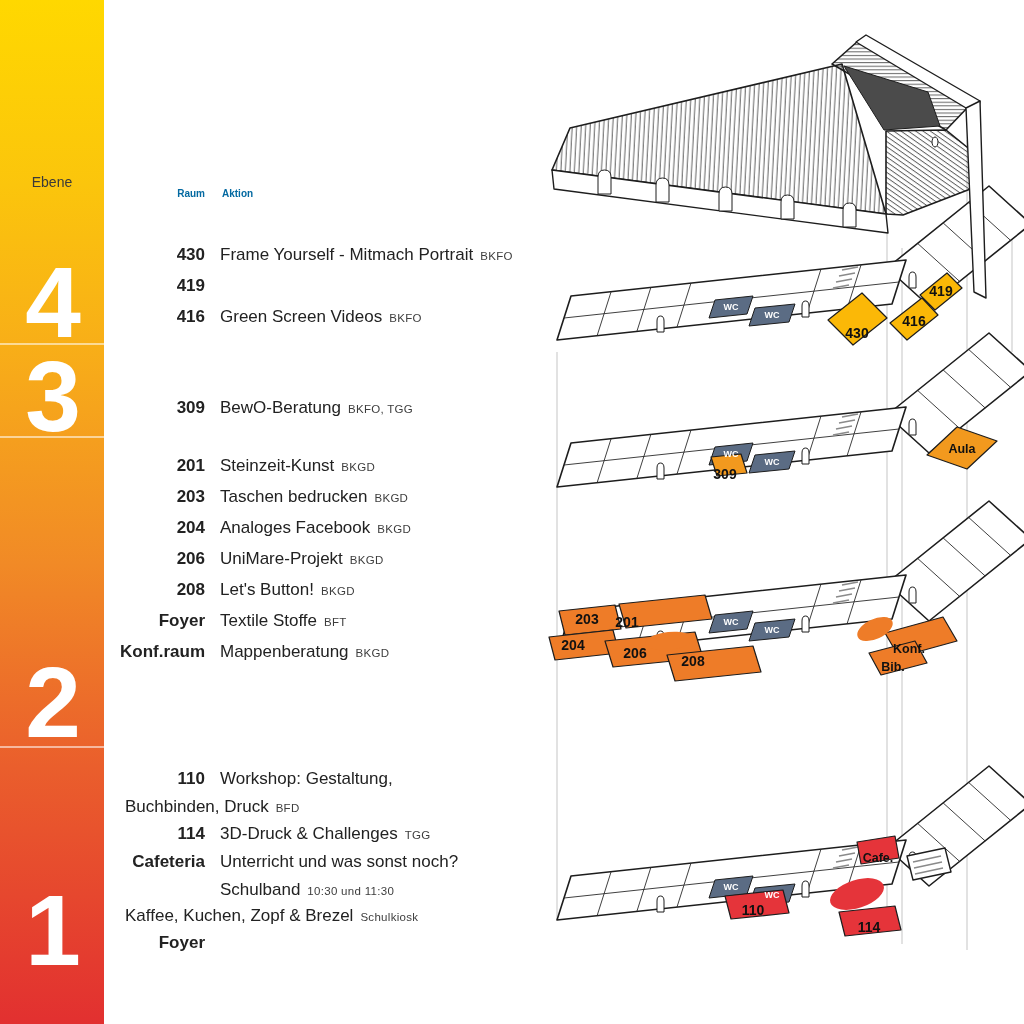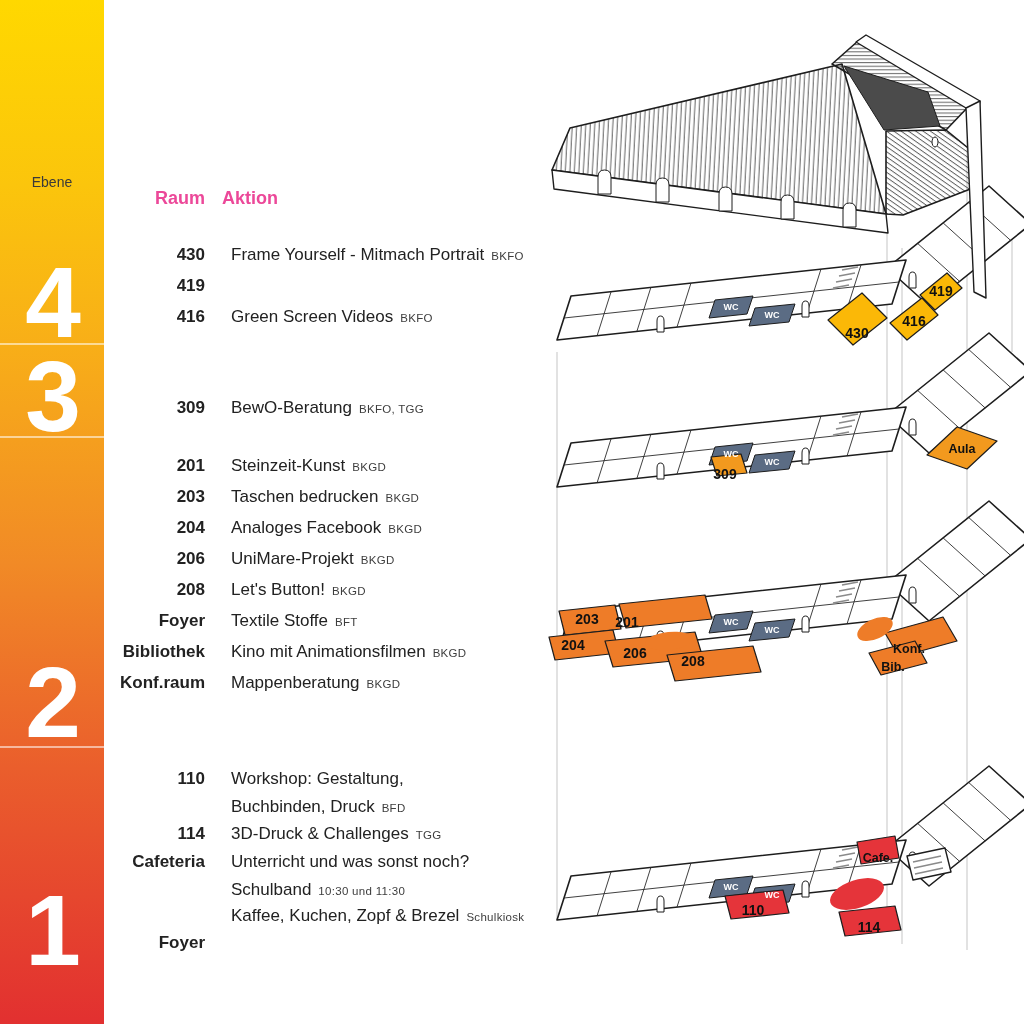--- a/index.html
+++ b/index.html
@@ -17,32 +17,32 @@
   .divider{position:absolute;left:0;width:104px;height:2px;background:rgba(255,255,255,.55);}
   .lvlnum{
     position:absolute;left:0;width:104px;text-align:center;
     font-size:100px;font-weight:bold;color:#ffffff;line-height:1;letter-spacing:-2px;
   }
   .ebene-label{
     position:absolute;left:0;top:174px;width:104px;text-align:center;
     font-size:14px;font-weight:400;color:#3a3a3a;
   }
   
-  .colhead{position:absolute;top:188px;font-size:18px;font-weight:600;color:#ec4899;}
+  .colhead{position:absolute;top:188px;font-size:10px;font-weight:600;color:#0369a1;}
   .colhead.raum{left:110px;width:95px;text-align:right;}
   .colhead.aktion{left:222px;}
   .lvlblock{position:absolute;left:110px;width:440px;}
   .trow{display:flex;height:31px;line-height:31px;white-space:nowrap;}
-  .trow.h25{height:25px;line-height:25px;}
+  .trow.h25{height:25px;line-height:25px;flex-direction:column;}
   .trow.h27{height:27px;line-height:27px;}
   .trow.h28{height:28px;line-height:28px;}
   .trow.h29{height:29px;line-height:29px;}
   .trow.h30{height:30px;line-height:30px;}
   .room{flex:none;width:95px;text-align:right;font-weight:bold;font-size:17px;color:#222222;}
-  .action{margin-left:26px;font-size:17px;color:#222222;}
+  .action{margin-left:15px;font-size:17px;color:#222222;}
   .tag{font-size:11.5px;color:#3d3d3d;margin-left:7px;letter-spacing:.3px;}
   
   svg.building{position:absolute;left:0;top:0;}
   .oline{fill:#ffffff;stroke:#1d1d1d;stroke-width:1.6;stroke-linejoin:round;}
   .iline{stroke:#2a2a2a;stroke-width:.9;fill:none;}
   .wcbox{fill:#5B6C84;stroke:#1d1d1d;stroke-width:1;}
   .room-f4{fill:#FBB807;stroke:#1d1d1d;stroke-width:1.2;stroke-linejoin:round;}
   .room-f3{fill:#F2991E;stroke:#1d1d1d;stroke-width:1.2;stroke-linejoin:round;}
   .room-f2{fill:#EE7C28;stroke:#1d1d1d;stroke-width:1.2;stroke-linejoin:round;}
   .room-f1{fill:#E5343A;stroke:#1d1d1d;stroke-width:1.2;stroke-linejoin:round;}
@@ -115,24 +115,20 @@
     <span class="room">206</span>
     <span class="action"><span>UniMare-Projekt</span><span class="tag">BKGD</span></span>
   </div>
   <div class="trow">
     <span class="room">208</span>
     <span class="action"><span>Let's Button!</span><span class="tag">BKGD</span></span>
   </div>
   <div class="trow">
     <span class="room">Foyer</span>
     <span class="action"><span>Textile Stoffe</span><span class="tag">BFT</span></span>
-  </div>
-  <div class="trow">
-    <span class="room">Bibliothek</span>
-    <span class="action"><span>Kino mit Animationsfilmen</span><span class="tag">BKGD</span></span>
   </div>
   <div class="trow">
     <span class="room">Konf.raum</span>
     <span class="action"><span>Mappenberatung</span><span class="tag">BKGD</span></span>
   </div>
 </div>
 
 <div class="lvlblock" style="top:764px">
   <div class="trow h30">
     <span class="room">110</span>

